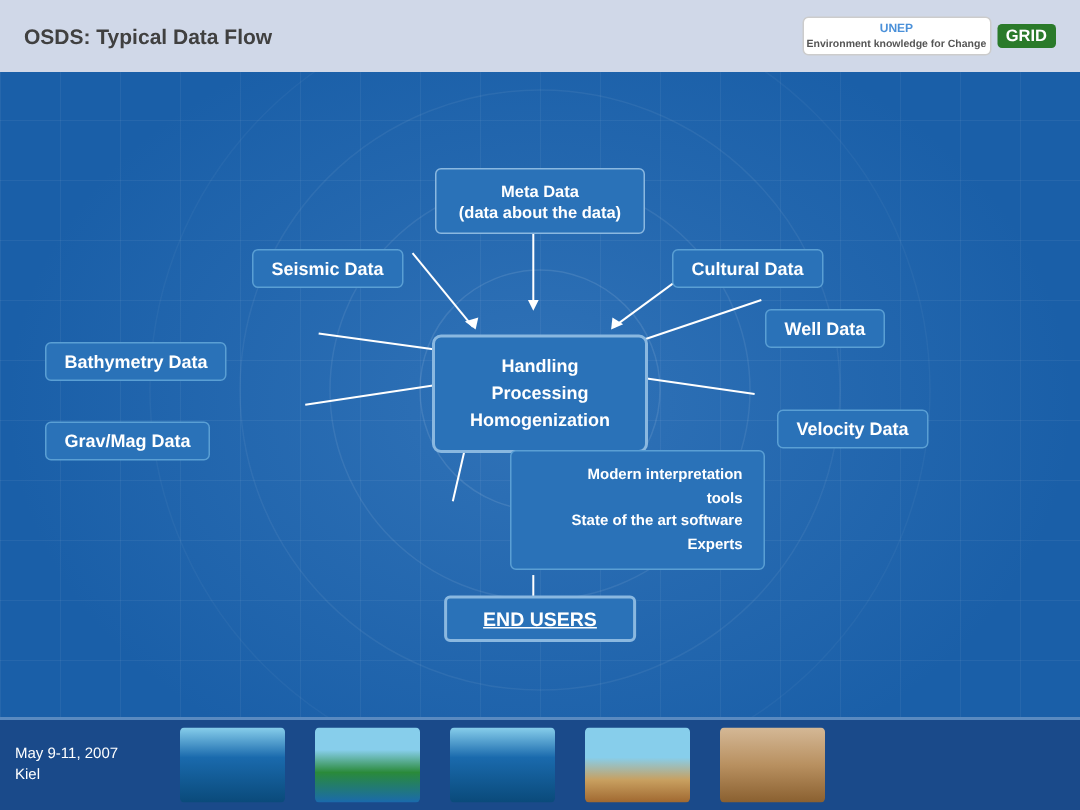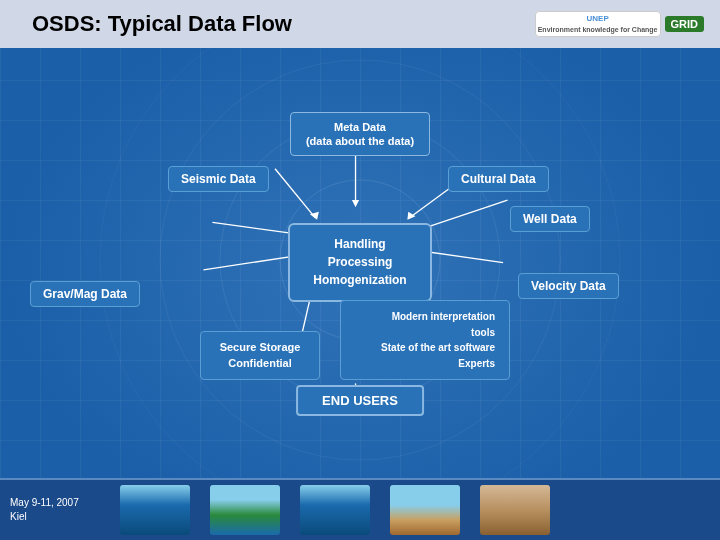--- a/index.html
+++ b/index.html
@@ -43,25 +43,24 @@
     .header {
       position: relative;
       z-index: 10;
       background: #d0d8e8;
       height: 48px;
       display: flex;
       align-items: center;
       padding: 0 16px;
     }
     .header-title {
-      font-size: 22px;
-      font-weight: bold;
-      color: #000000;
+      font-size: 14px;
+      font-weight: bold;
+      color: #404040;
       flex: 1;
-      margin-left: 16px;
     }
     .logo-area {
       display: flex;
       align-items: center;
       gap: 4px;
     }
     .logo-box {
       background: white;
       border-radius: 4px;
       padding: 2px 2px;
@@ -279,47 +278,46 @@
   </div>
 
   <div class="data-box" style="top:118px; left:448px;">
     <span>Cultural Data</span>
   </div>
 
   <div class="data-box" style="top:158px; left:510px;">
     <span>Well Data</span>
   </div>
 
+  <div class="data-box" style="top:180px; left:30px;">
+    <span>Bathymetry Data</span>
+  </div>
 
   <div class="hub-box" style="top:175px; left:288px; width:144px;">
     <span style="white-space:pre-line; font-size:12px;">Handling
 Processing
 Homogenization</span>
   </div>
 
   <div class="data-box" style="top:225px; left:518px;">
     <span>Velocity Data</span>
   </div>
 
   <div class="data-box" style="top:233px; left:30px;">
     <span>Grav/Mag Data</span>
   </div>
 
-  <div class="bottom-box" style="bottom:108px; left:200px; width:120px;">
-    <span style="white-space:pre-line;">Secure Storage
-Confidential</span>
-  </div>
   <div class="bottom-box" style="bottom:108px; left:340px; width:170px;text-align:right;">
     <span style="white-space:pre-line; font-size:10px;">Modern interpretation
 tools
 State of the art software
 Experts</span>
   </div>
 
-  <div class="end-users-box" style="bottom:72px; left:50%; transform:translateX(-50%);">
+  <div class="end-users-box" style="bottom:60px; left:50%; transform:translateX(-50%);text-decoration:underline;">
     <span>END USERS</span>
   </div>
 
 </div>
 
 <div class="footer">
   <div class="footer-text" style="white-space:pre-line;">May 9-11, 2007
 Kiel</div>
   <div class="footer-thumb">
     <div class="thumb-ocean"></div>

